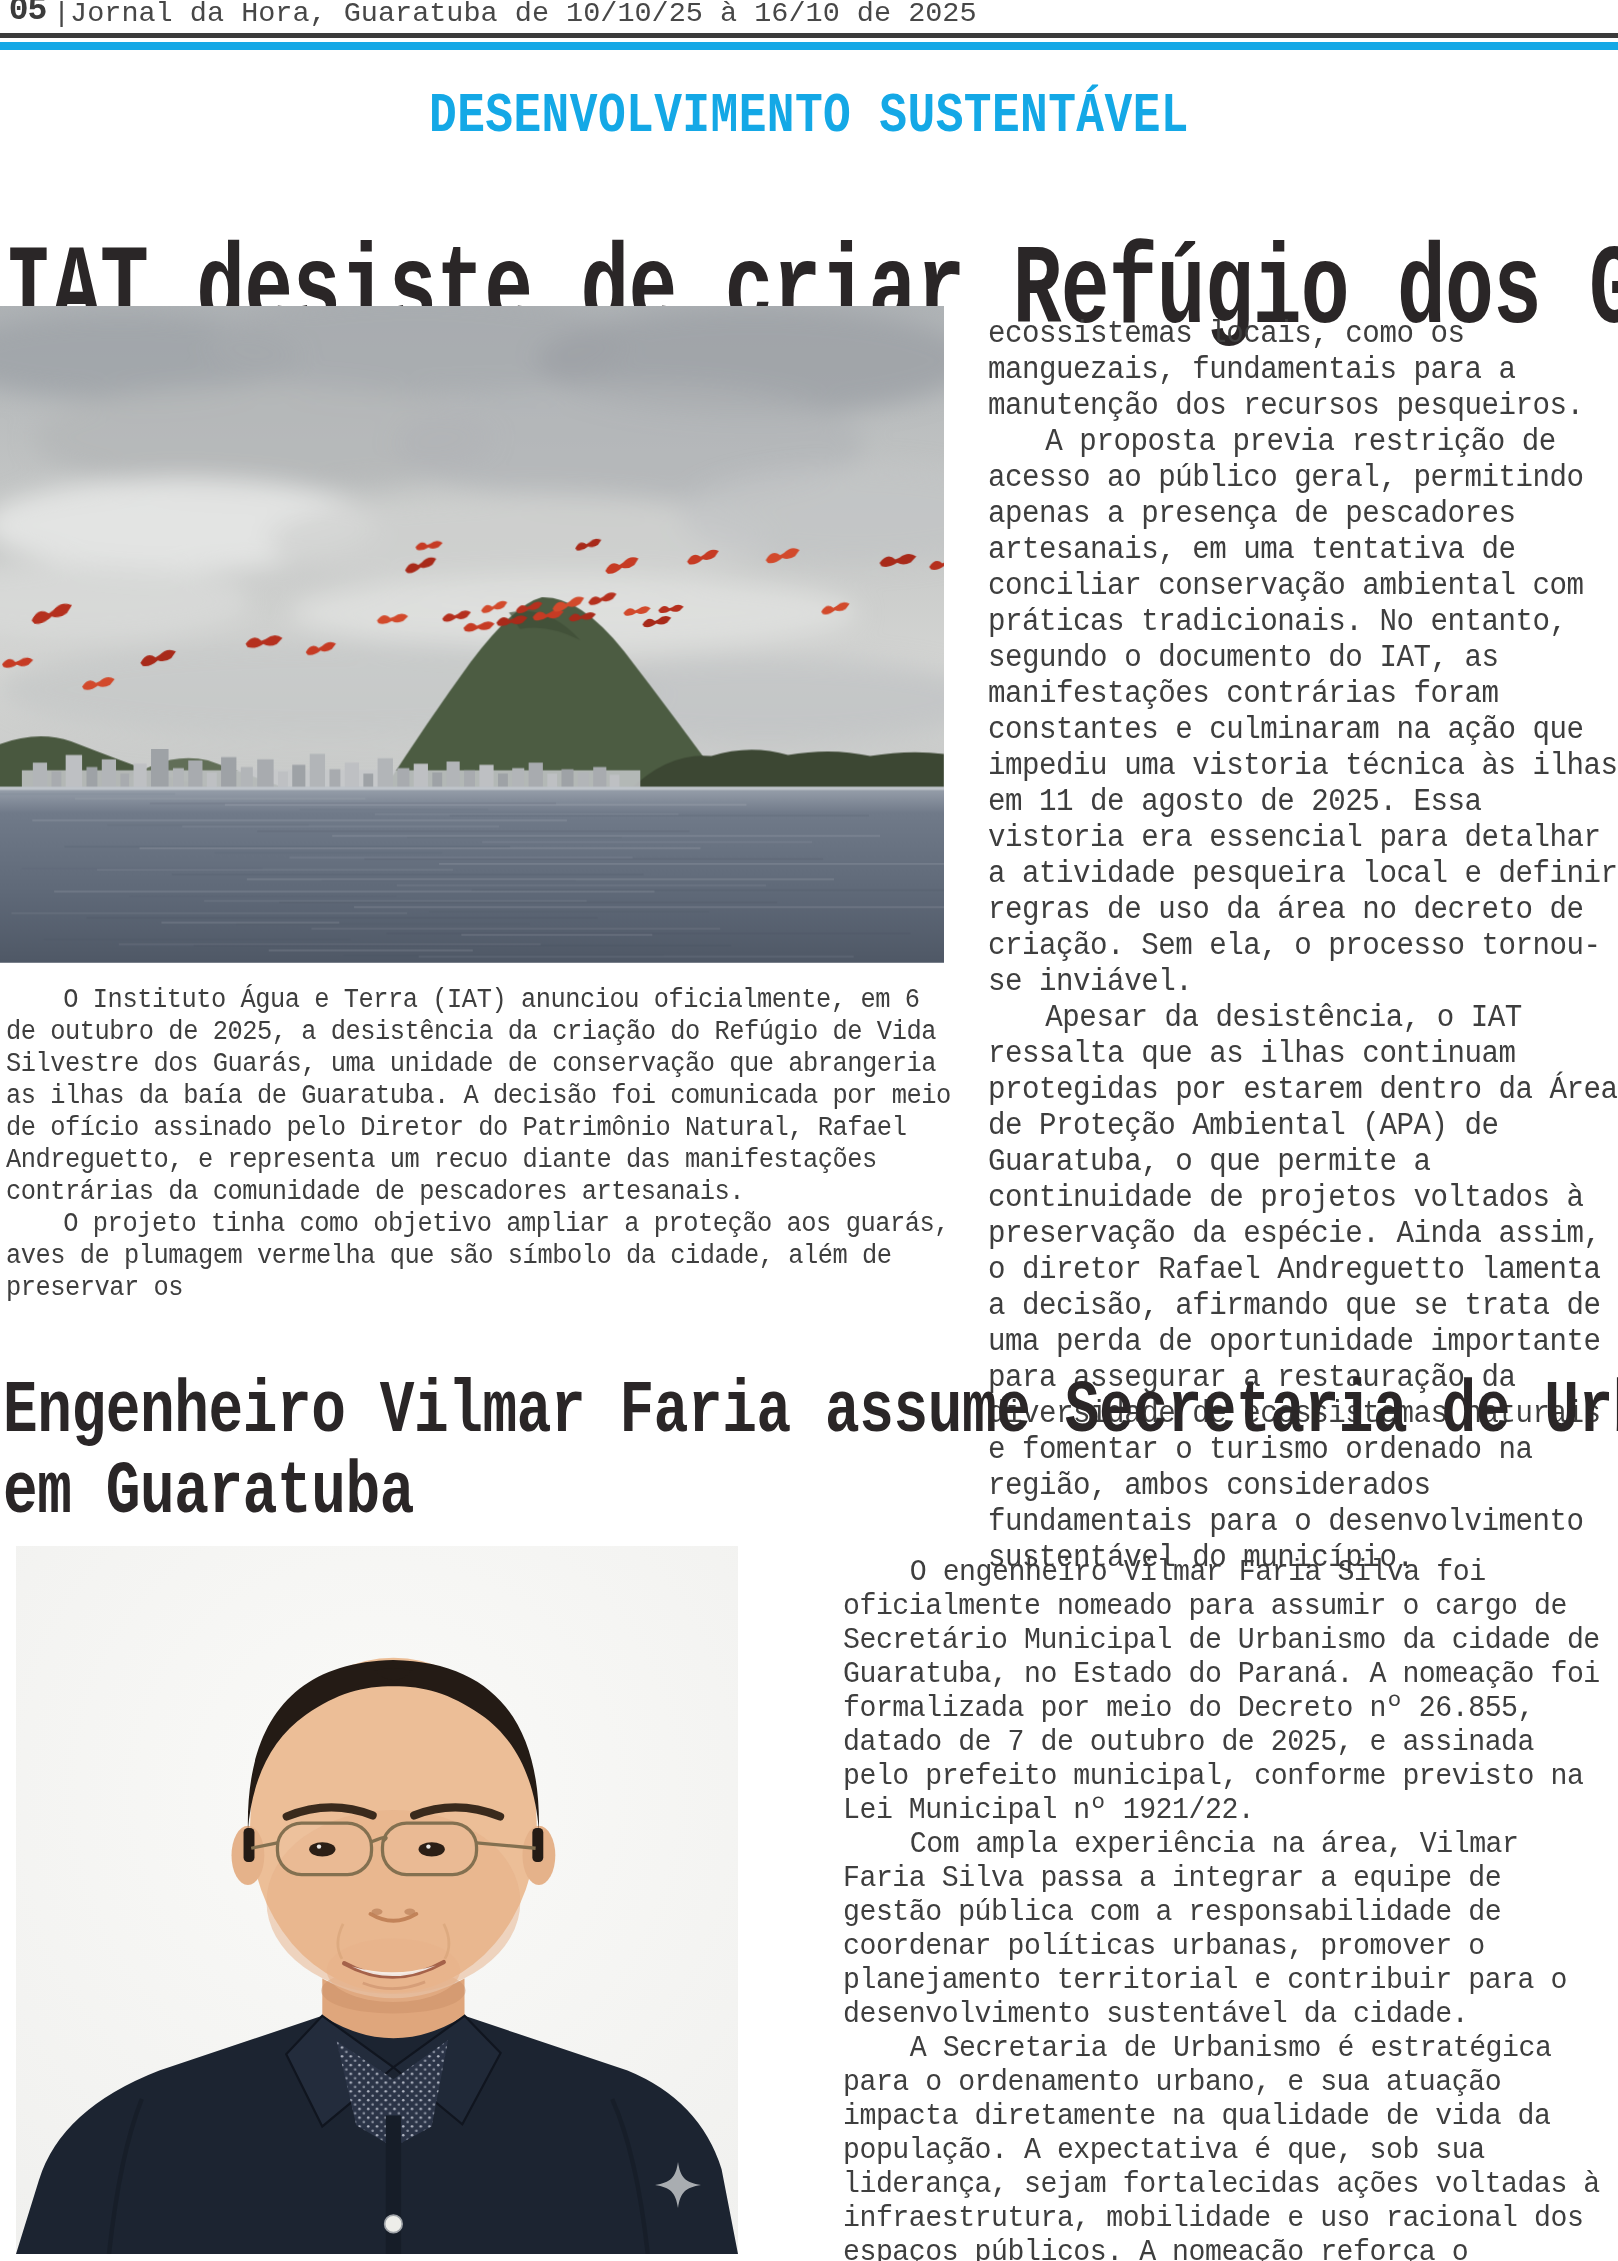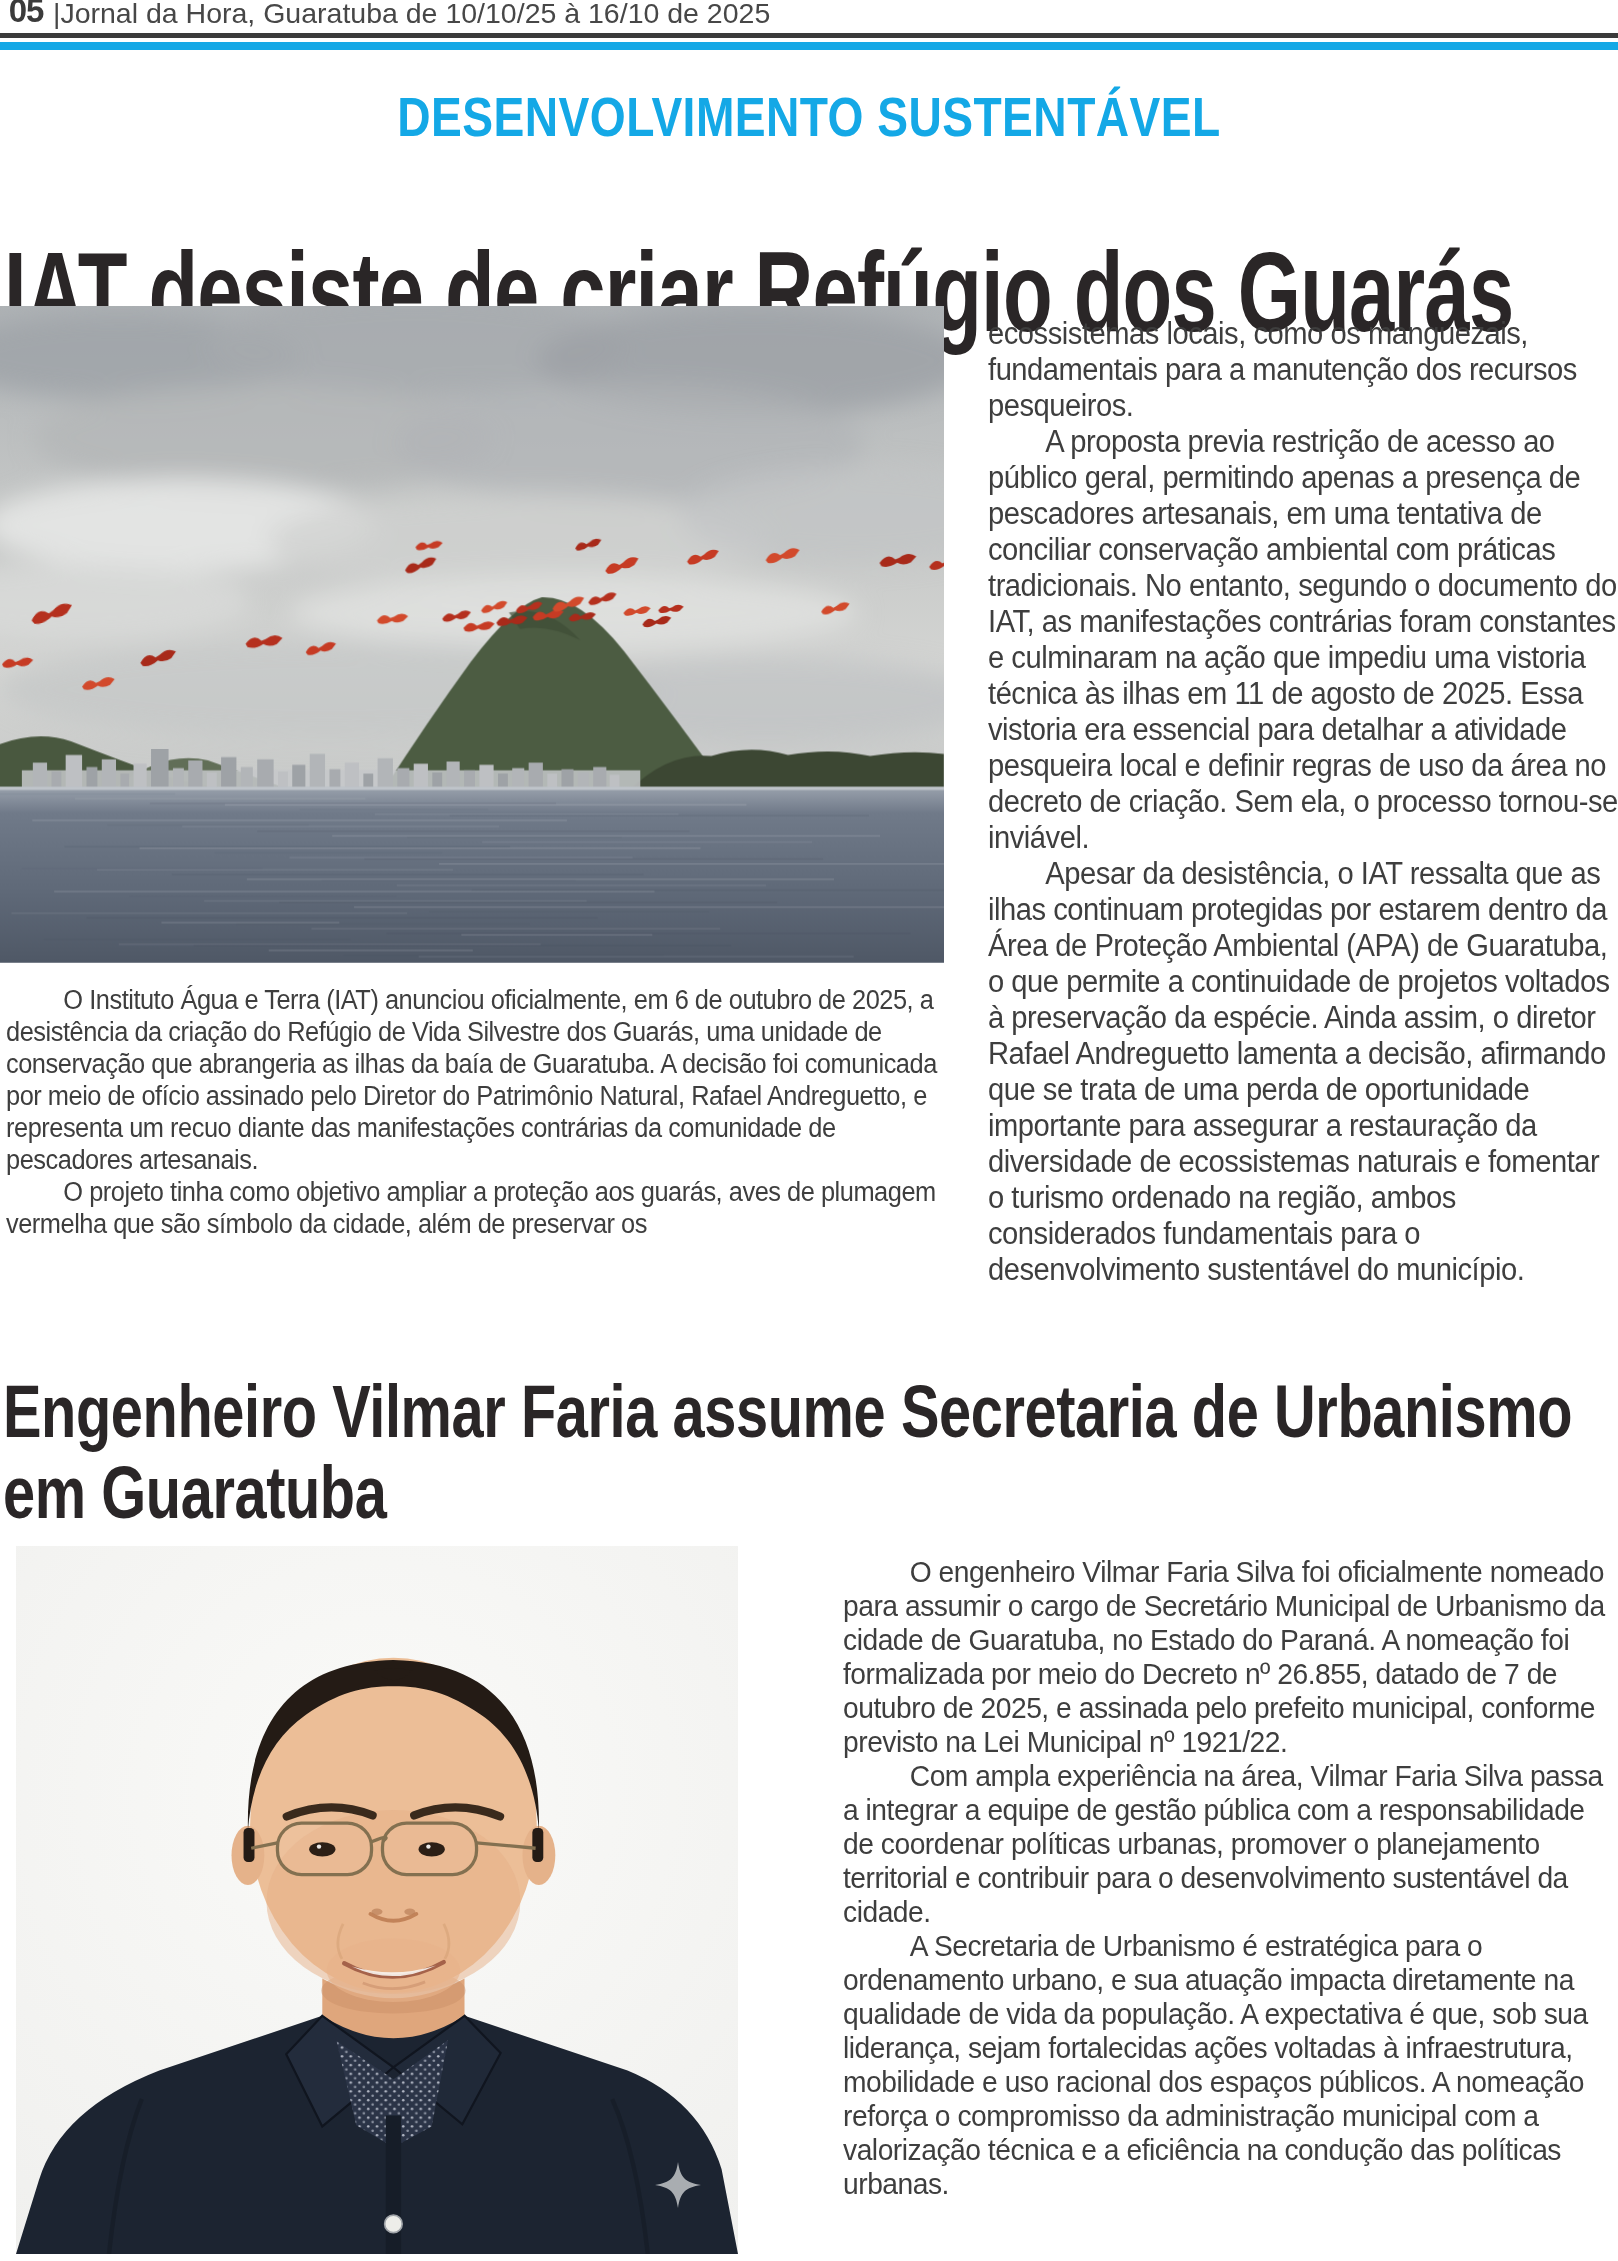--- a/index.html
+++ b/index.html
@@ -2,21 +2,21 @@
 <html lang="pt" style="font-size:8.8px"><head>
 <meta charset="utf-8">
 <title>Jornal da Hora — p.05</title>
 <style>
   html,body{margin:0;padding:0;background:#ffffff;}
   .page{
     position:relative;
     width:1618px;height:2261px;
     background:#ffffff;
     overflow:hidden;
-    font-family:Liberation Sans, sans-serif;
+    font-family:Liberation Mono, monospace;
     color:#3E3E3E;
   }
   
   .page-number{
     position:absolute;left:8.8px;top:-7.7px;
     font-size:33px;font-weight:900;letter-spacing:-1.1px;
     color:#3B3B3B;
   }
   .masthead-title{
     position:absolute;left:53px;top:-3.3px;

